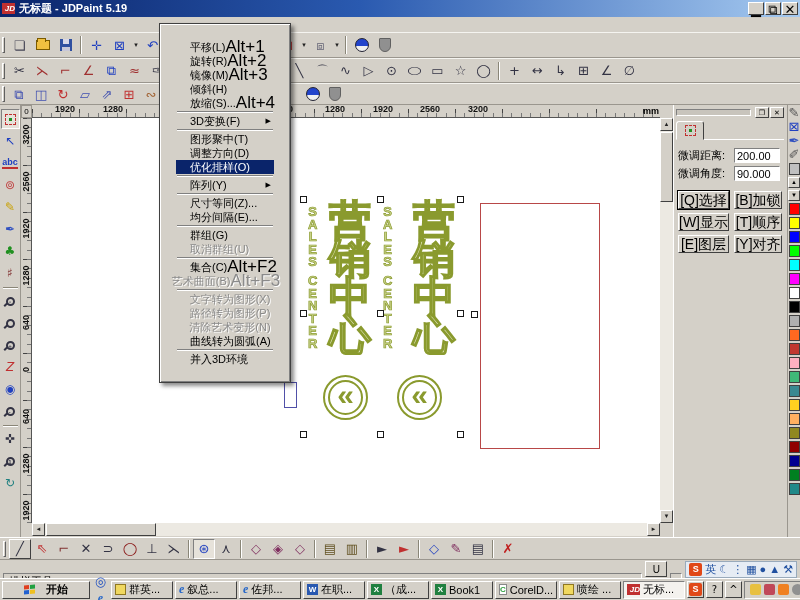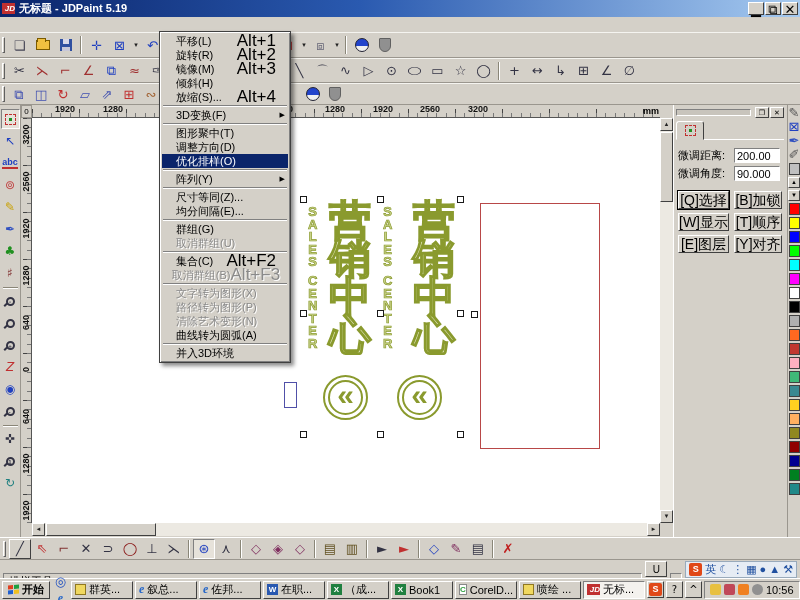--- a/index.html
+++ b/index.html
@@ -82,21 +82,21 @@
 .fieldrow input{width:46px;height:15px;border:1px solid;border-color:#808080 #fff #fff #808080;background:#fff;font:11px "Liberation Sans",sans-serif;padding:0 2px;}
 #panel-buttons{display:grid;grid-template-columns:1fr 1fr;gap:4px 5px;margin:10px 2px 0 2px;}
 .pbtn{height:18px;font-size:14px;background:#d4d0c8;border:1px solid;border-color:#fff #404040 #404040 #fff;white-space:nowrap;}
 .pbtn.default{outline:1px solid #000;}
 
 #color-strip{position:absolute;left:787px;top:105px;width:13px;height:432px;background:#d4d0c8;display:flex;flex-direction:column;align-items:center;border-left:1px solid #9a968e;}
 .cs-tool{width:13px;height:14px;display:flex;align-items:center;justify-content:center;font-size:10px;flex:none;background:none;border:none;}
 .swatch{width:11px;height:12px;border:1px solid #404040;margin-top:2px;flex:none;}
 .cs-scroll{width:12px;height:11px;font-size:6px;line-height:9px;text-align:center;margin-top:2px;flex:none;}
 
-#dropdown{position:absolute;left:159px;top:31px;width:132px;background:#d4d0c8;padding:2px;z-index:60;
+#dropdown{position:absolute;left:159px;top:23px;width:132px;background:#d4d0c8;padding:16px;z-index:60;
  border:1px solid #404040;box-shadow:inset 1px 1px 0 #fff,inset -1px -1px 0 #808080,3px 3px 4px rgba(0,0,0,.45);}
 .dd-item{height:14px;display:flex;align-items:center;padding:0 4px 0 14px;position:relative;white-space:nowrap;}
 .dd-label{flex:1;font-size:11px;line-height:13px;}
 .dd-shortcut{font-size:17px;padding-right:8px;}
 .dd-item.hl{background:#0a246a;color:#fff;}
 .dd-item.disabled{color:#8a8a8a;text-shadow:1px 1px 0 #fff;justify-content:center;}
 .dd-item .subarrow{position:absolute;right:3px;font-size:7px;}
 .dd-sep{height:2px;border-top:1px solid #808080;border-bottom:1px solid #fff;margin:1px 1px;}
 
 .sales-col{position:absolute;display:flex;flex-direction:column;align-items:center;font-weight:bold;font-size:13px;line-height:12.6px;color:#c9d28a;-webkit-text-stroke:0.7px #8a9a2e;font-family:"Liberation Sans",sans-serif;}
@@ -117,21 +117,21 @@
 #statusbar{position:absolute;left:0;top:559px;width:800px;height:19px;background:#d4d0c8;display:flex;align-items:center;gap:3px;padding:0 3px;border-top:1px solid #9a968e;}
 .status-panel{height:16px;line-height:14px;padding:0 5px;border:1px solid;border-color:#808080 #fff #fff #808080;white-space:nowrap;overflow:hidden;margin-top:24px;}
 #status-hint{flex:1;}
 #status-coords{width:172px;}
 #status-u{width:22px;height:16px;font-size:10px;}
 #status-gap{width:12px;}
 #lang-bar{display:flex;align-items:center;gap:3px;height:17px;padding:0 3px;background:#e6ecf4;border:1px solid #9ab;}
 .lang-it{font-size:11px;line-height:13px;color:#2050a0;}
 
 #taskbar{position:absolute;left:0;top:578px;width:800px;height:22px;background:#d4d0c8;border-top:1px solid #fff;display:flex;align-items:center;gap:2px;padding:0 2px;}
-#start-btn{height:18px;display:flex;align-items:center;gap:3px;padding:0 5px;font-weight:bold;font-size:11px;flex:none;}
+#start-btn{height:18px;display:flex;align-items:center;gap:11px;padding:0 21px;font-weight:bold;font-size:11px;flex:none;}
 #winflag{display:inline-grid;grid-template-columns:5px 5px;grid-template-rows:4px 4px;gap:1px;transform:skewY(-6deg);}
 #winflag i{display:block;}
 .ql{width:17px;height:17px;display:flex;align-items:center;justify-content:center;flex:none;background:none;border:none;}
 .task-btn{width:62px;height:18px;display:flex;align-items:center;gap:3px;padding:0 3px;overflow:hidden;white-space:nowrap;font-size:11px;flex:none;}
 .task-btn.active{border-color:#808080 #fff #fff #808080;background:#f4f2ee;}
 .tray-btn{width:17px;height:17px;display:flex;align-items:center;justify-content:center;flex:none;}
 #tray{height:18px;display:flex;align-items:center;gap:3px;padding:0 5px;border:1px solid;border-color:#808080 #fff #fff #808080;flex:none;}
 .tray-ic{width:11px;height:11px;border-radius:2px;flex:none;}
 #clock{font-size:11px;}
 button{font-family:"Liberation Sans","DejaVu Sans",sans-serif;cursor:default;}
@@ -566,21 +566,21 @@
       </div>
       <div class="dd-item disabled">
         <span class="dd-label">取消群组(U)</span>
       </div>
       <div class="dd-sep"></div>
       <div class="dd-item">
         <span class="dd-label">集合(C)</span>
         <span class="dd-shortcut">Alt+F2</span>
       </div>
       <div class="dd-item disabled">
-        <span class="dd-label">取消群组(B)</span>
+        <span class="dd-label">艺术曲面(B)</span>
         <span class="dd-shortcut">Alt+F3</span>
       </div>
       <div class="dd-sep"></div>
       <div class="dd-item disabled">
         <span class="dd-label">文字转为图形(X)</span>
       </div>
       <div class="dd-item disabled">
         <span class="dd-label">路径转为图形(P)</span>
       </div>
       <div class="dd-item disabled">

